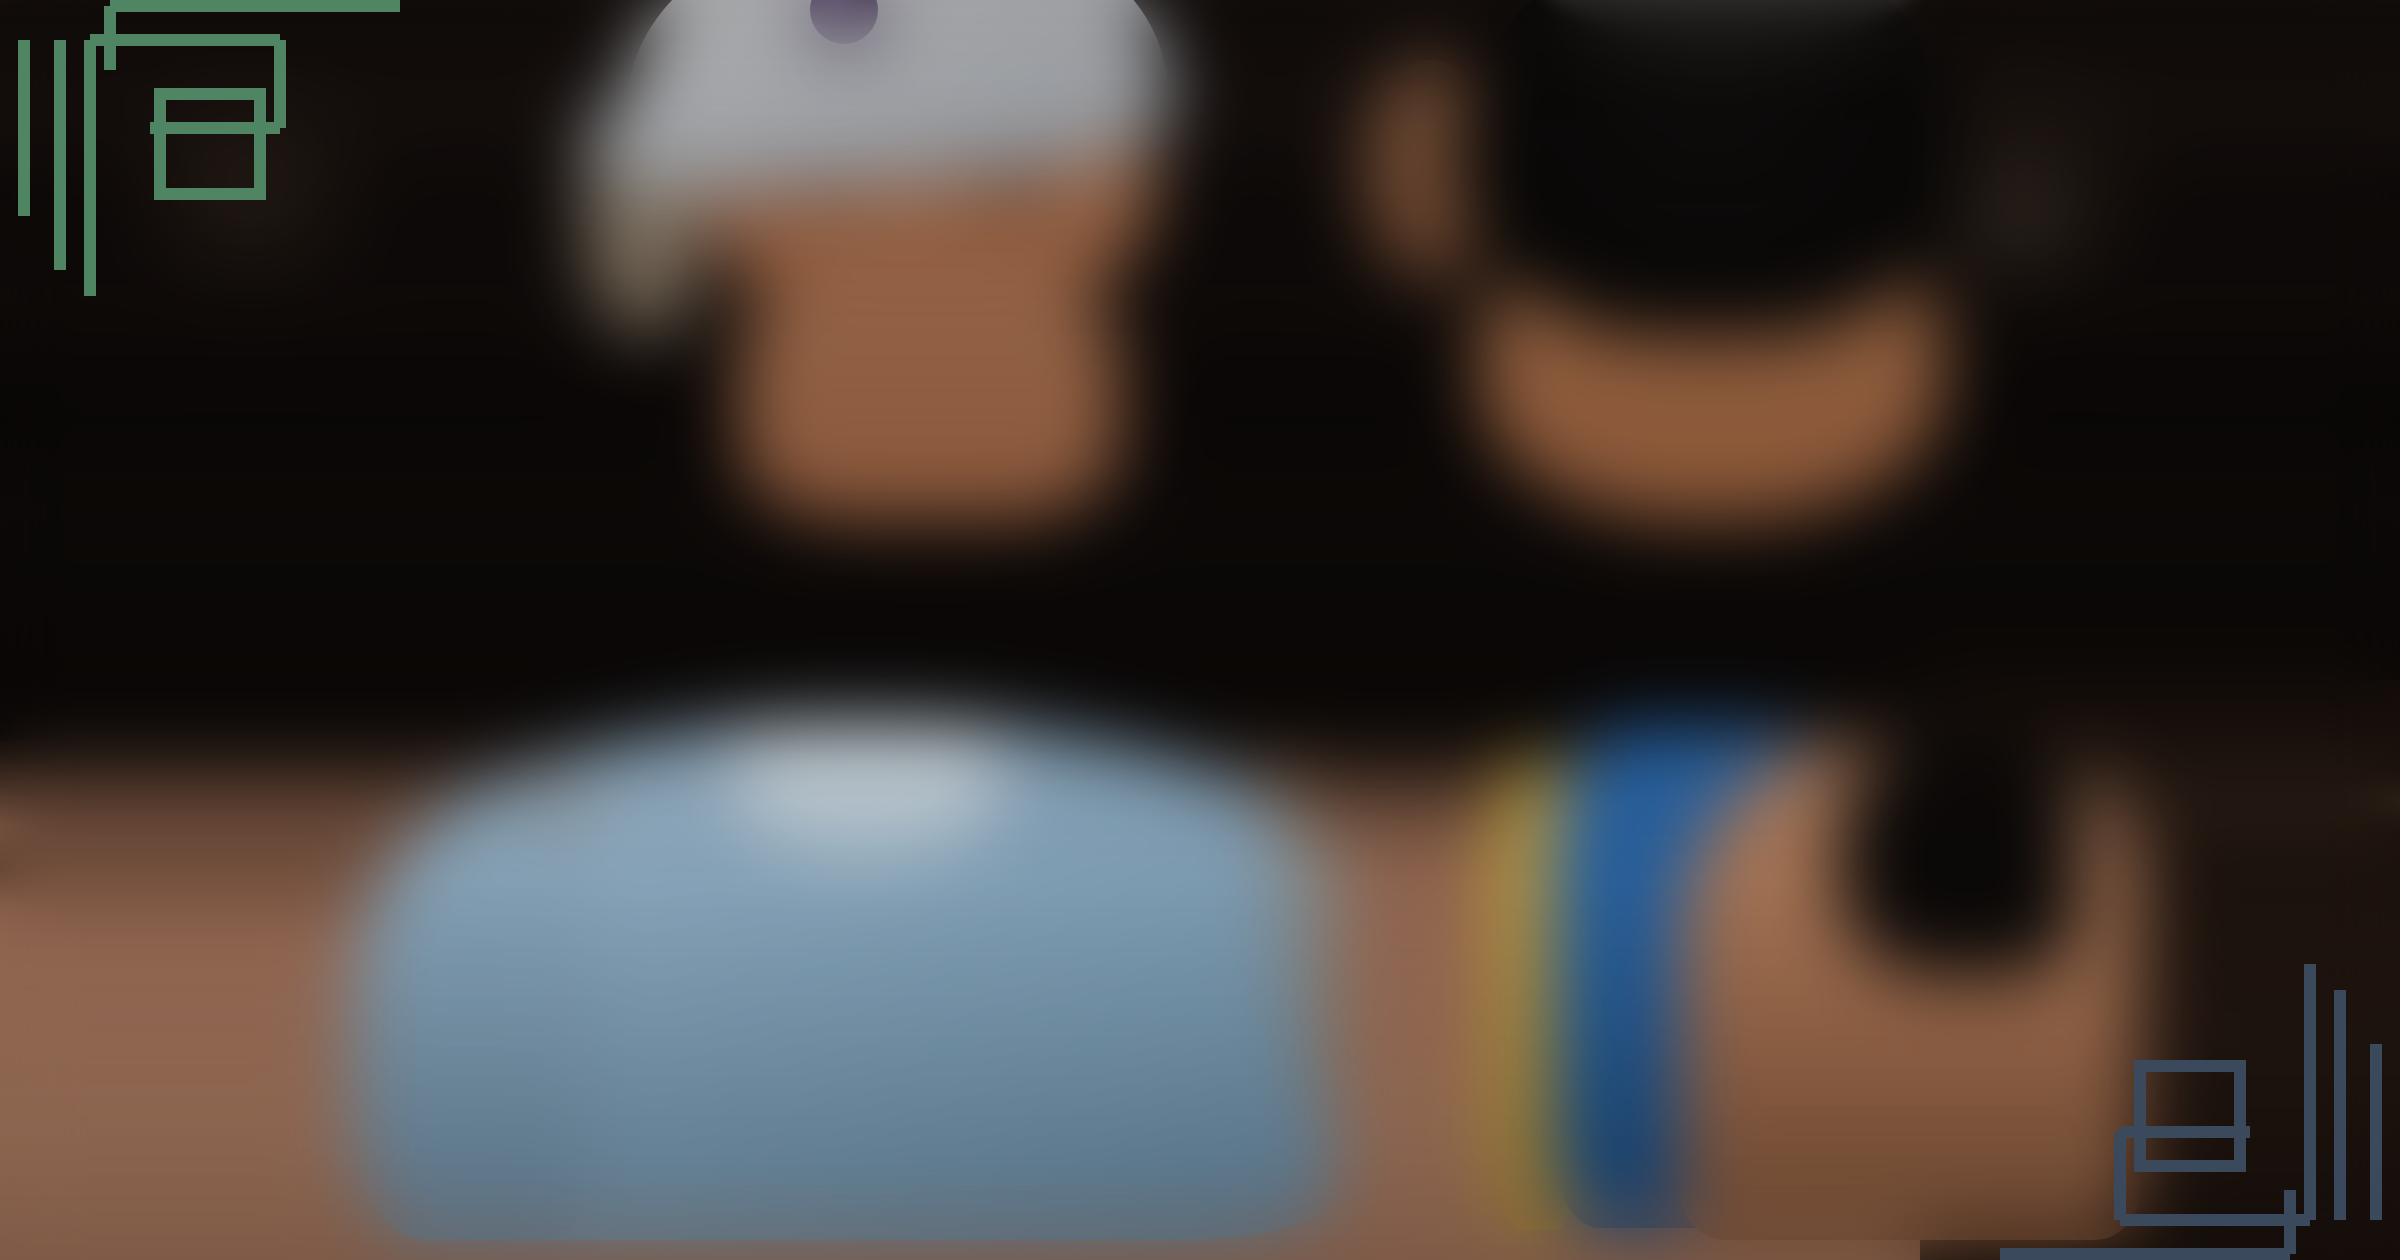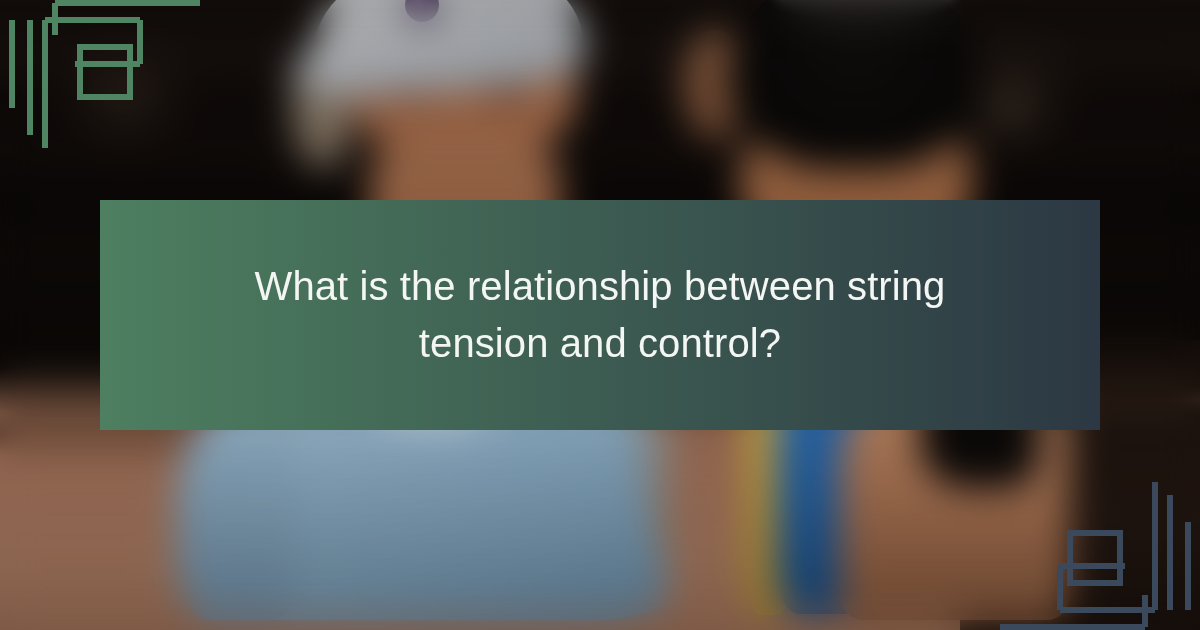--- a/index.html
+++ b/index.html
@@ -393,17 +393,14 @@
       <path d="M 180 135 L 180 20"></path>
       <path d="M 165 135 L 165 7"></path>
       <path d="M 198 135 L 198 47"></path>
       <path d="M 165 135 L 70 135"></path>
       <path d="M 70 135 L 70 91"></path>
       <path d="M 130 108 L 80 108 L 80 58 L 130 58 Z"></path>
       <path d="M 70 91 L 135 91"></path>
     </g>
   </svg>
 
-  <div class="panel" id="question-panel" style="background: linear-gradient(90deg, rgb(77, 127, 96) 0%, rgb(44, 56, 67) 100%);">
-    <h1 class="panel-title" style="color: rgb(243, 246, 243);">What is the relationship between string tension and control?</h1>
-  </div>
 
 </div>
 
 </body></html>

